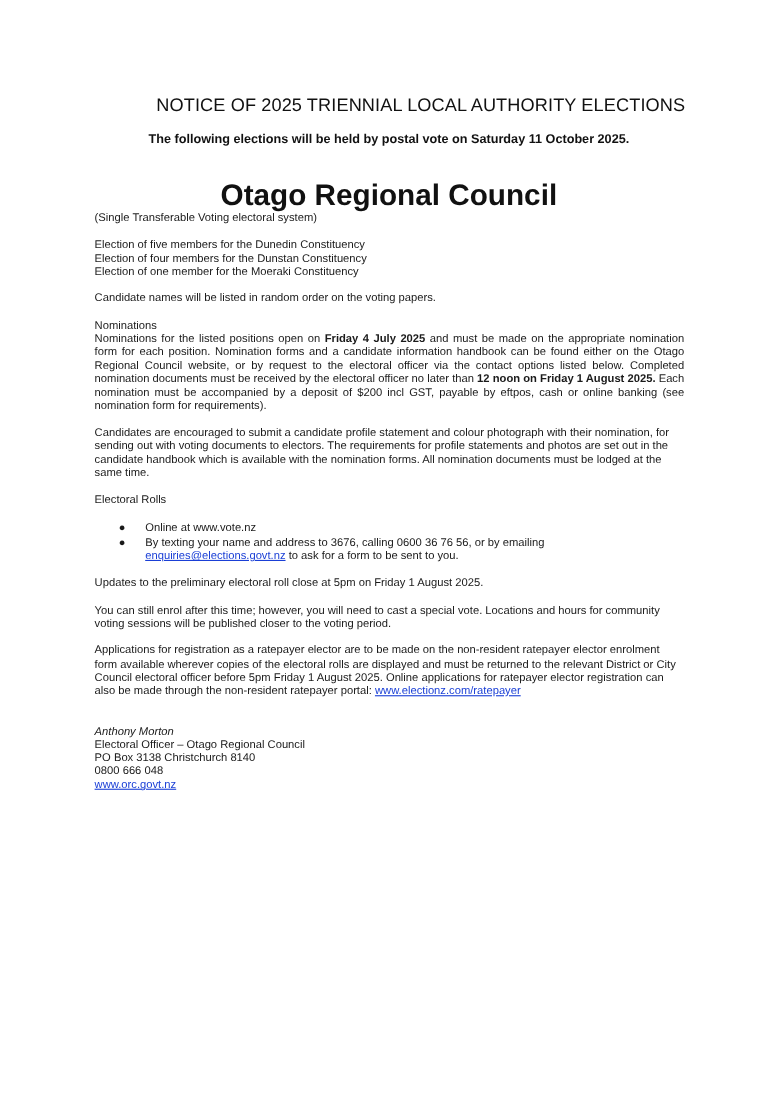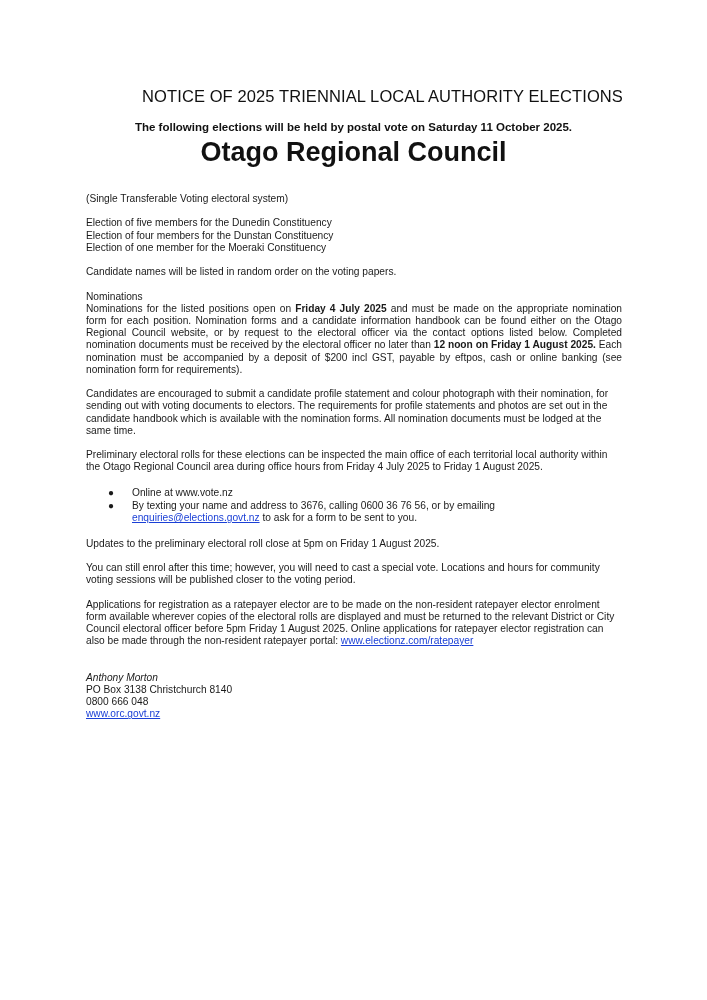--- a/index.html
+++ b/index.html
@@ -11,21 +11,21 @@
     }
     .h1 {
       position: absolute; top: 87px; left: 0; width: 707px; text-align: center;
       font-size: 16.5px; font-weight: normal; letter-spacing: 0.1px; color: #111; padding-left: 29px;
     }
     .h2 {
       position: absolute; top: 121px; left: 0; width: 707px; text-align: center;
       font-size: 11.5px; font-weight: bold; color: #111;
     }
     .title {
-      position: absolute; top: 137px; left: 0; width: 707px; text-align: center;
+      position: absolute; top: 162px; left: 0; width: 707px; text-align: center;
       font-size: 27px; font-weight: bold; color: #111;
     }
     .body {
       position: absolute; left: 86px; width: 536px; top: 193px;
       font-size: 10.2px; line-height: 12.2px; color: #1a1a1a;
     }
     .body p { margin: 0; }
     .gap { height: 12.2px; }
     .justify { text-align: justify; text-align-last: left; }
     .bold { font-weight: bold; }
@@ -58,35 +58,36 @@
     <div class="gap"></div>
     <p>Candidate names will be listed in random order on the voting papers.</p>
     <div class="gap"></div>
 
     <p class="heading">Nominations</p>
     <p class="justify"><span>Nominations for the listed positions open on </span><span class="bold">Friday 4 July 2025</span><span> and must be made on the appropriate nomination form for each position. Nomination forms and a candidate information handbook can be found either on the Otago Regional Council website, or by request to the electoral officer via the contact options listed below. Completed nomination documents must be received by the electoral officer no later than </span><span class="bold">12 noon on Friday 1 August 2025.</span><span> Each nomination must be accompanied by a deposit of $200 incl GST, payable by eftpos, cash or online banking (see nomination form for requirements).</span></p>
     <div class="gap"></div>
     <p>Candidates are encouraged to submit a candidate profile statement and colour photograph with their nomination, for sending out with voting documents to electors. The requirements for profile statements and photos are set out in the candidate handbook which is available with the nomination forms. All nomination documents must be lodged at the same time.</p>
     <div class="gap"></div>
 
-    <p>Preliminary electoral rolls for these elections can be inspected the main office of each territorial local authority within the Otago Regional Council area during office hours from Friday 4 July 2025 to Friday 1 August 2025.</p>
+    <p class="heading">Electoral Rolls</p>
     <div class="gap"></div>
     <ul class="bullets">
       <li><span class="dot">●</span><span>Online at www.vote.nz</span></li>
       <li><span class="dot">●</span><span>By texting your name and address to 3676, calling 0600 36 76 56, or by emailing </span><a>enquiries@elections.govt.nz</a><span> to ask for a form to be sent to you.</span></li>
     </ul>
     <div class="gap"></div>
     <p>Updates to the preliminary electoral roll close at 5pm on Friday 1 August 2025.</p>
     <div class="gap"></div>
     <p>You can still enrol after this time; however, you will need to cast a special vote. Locations and hours for community voting sessions will be published closer to the voting period.</p>
     <div class="gap"></div>
     <p><span>Applications for registration as a ratepayer elector are to be made on the non-resident ratepayer elector enrolment form available wherever copies of the electoral rolls are displayed and must be returned to the relevant District or City Council electoral officer before 5pm Friday 1 August 2025. Online applications for ratepayer elector registration can also be made through the non-resident ratepayer portal: </span><a>www.electionz.com/ratepayer</a></p>
     <div class="gap"></div>
     <div class="gap"></div>
 
     <div>
       <p class="italic">Anthony Morton</p>
+      <p>Electoral Officer – Otago Regional Council</p>
       <p>PO Box 3138 Christchurch 8140</p>
       <p>0800 666 048</p>
       <p><a>www.orc.govt.nz</a></p>
     </div>
   </div>
 </div>
 
 </body></html>

